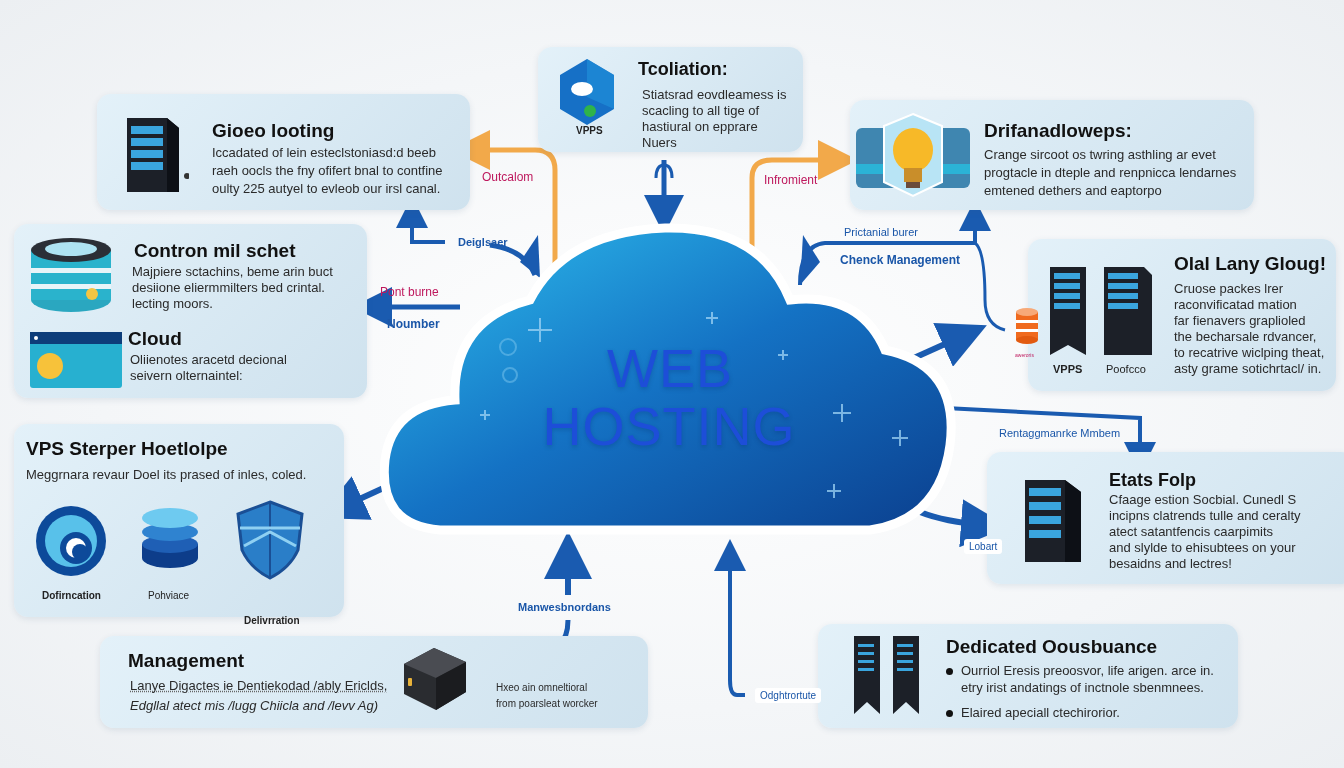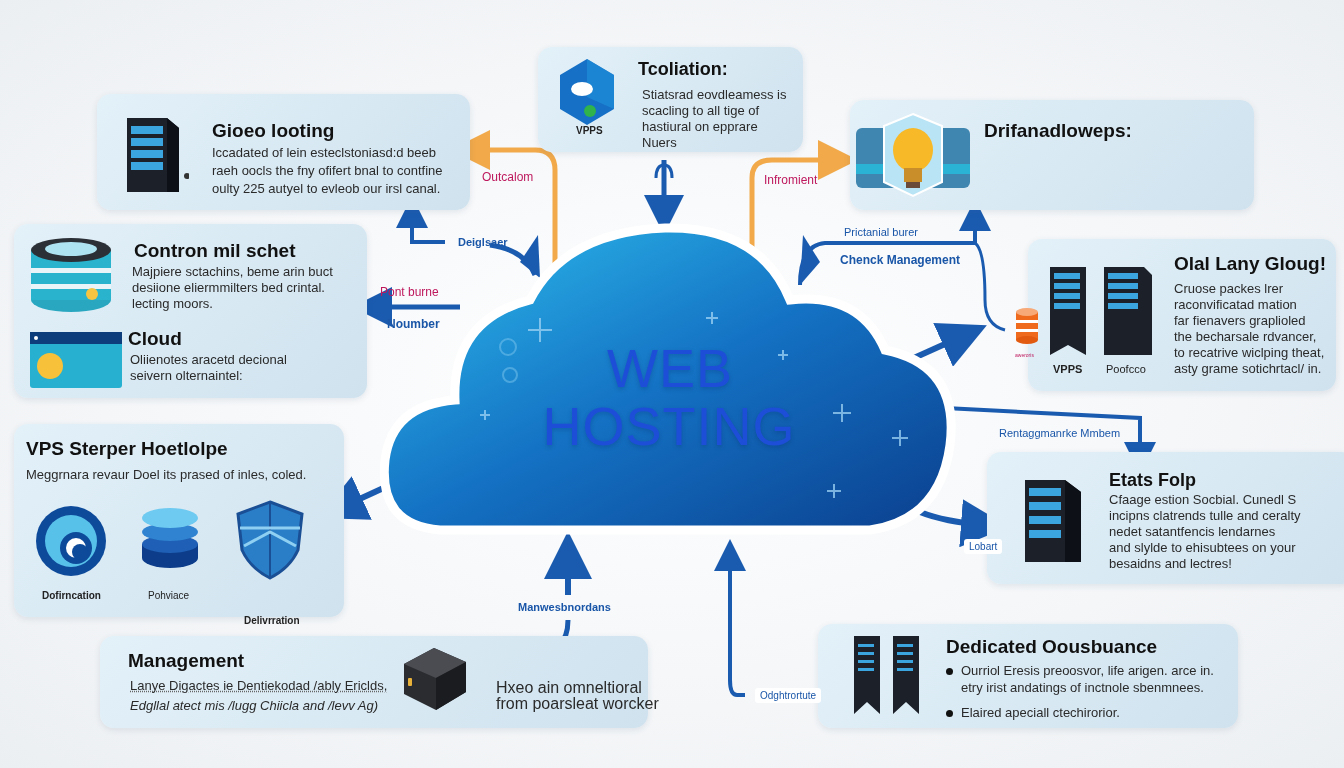--- a/index.html
+++ b/index.html
@@ -168,20 +168,25 @@
 <div class="card" style="left:850px; top:100px; width:404px; height:110px;">
   <svg class="icon" style="left:6px; top:12px;" width="120" height="86">
     <rect x="0" y="16" width="114" height="60" rx="6" fill="#3f86b0"></rect>
     <rect x="0" y="52" width="114" height="10" fill="#2bb3d6"></rect>
     <path d="M57,2 L86,14 L86,70 L57,84 L28,70 L28,14 z" fill="#b8e4f5" stroke="#fff" stroke-width="2"></path>
     <ellipse cx="57" cy="38" rx="20" ry="22" fill="#f7b928"></ellipse>
     <rect x="48" y="56" width="18" height="14" fill="#c98e2a"></rect>
     <rect x="50" y="70" width="14" height="6" fill="#6a4b3a"></rect>
   </svg>
   <div class="title" style="left:134px; top:20px;">Drifanadloweps:</div>
+  <div class="body" style="left:134px; top:46px;">
+    <div>Crange sircoot os twring asthling ar evet</div>
+    <div>progtacle in dteple and renpnicca lendarnes</div>
+    <div>emtened dethers and eaptorpo</div>
+  </div>
 </div>
 
 <div class="card" style="left:14px; top:224px; width:353px; height:174px;">
   <svg class="icon" style="left:14px; top:12px;" width="86" height="80">
     <ellipse cx="43" cy="64" rx="40" ry="12" fill="#2aa7c0"></ellipse>
     <rect x="3" y="14" width="80" height="50" fill="#2ab3cc"></rect>
     <rect x="3" y="32" width="80" height="5" fill="#e8f4f8"></rect>
     <rect x="3" y="48" width="80" height="5" fill="#e8f4f8"></rect>
     <ellipse cx="43" cy="14" rx="40" ry="12" fill="#2b2f36"></ellipse>
     <ellipse cx="43" cy="13" rx="26" ry="7" fill="#aee3f2"></ellipse>
@@ -279,39 +284,39 @@
     <path d="M42,2 L58,14 L58,84 L42,84 z" fill="#0d1016"></path>
     <rect x="6" y="10" width="32" height="8" fill="#3aa5de"></rect>
     <rect x="6" y="24" width="32" height="8" fill="#3aa5de"></rect>
     <rect x="6" y="38" width="32" height="8" fill="#3aa5de"></rect>
     <rect x="6" y="52" width="32" height="8" fill="#3aa5de"></rect>
   </svg>
   <div class="title" style="left:122px; top:18px; font-size:18px;">Etats Folp</div>
   <div class="body" style="left:122px; top:40px; line-height:16px;">
     <div>Cfaage estion Socbial. Cunedl S</div>
     <div>incipns clatrends tulle and ceralty</div>
-    <div>nedet satantfencis lendarnes</div>
+    <div>atect satantfencis caarpimits</div>
     <div>and slylde to ehisubtees on your</div>
     <div>besaidns and lectres!</div>
   </div>
 </div>
 
 <div class="card" style="left:100px; top:636px; width:548px; height:92px;">
   <div class="title" style="left:28px; top:14px;">Management</div>
   <div class="body" style="left:30px; top:40px; font-size:13px; line-height:20px;">
     <div style="text-decoration: underline dotted #666;">Lanye Digactes ie Dentiekodad /ably Ericlds,</div>
     <div style="font-style:italic;">Edgllal atect mis /lugg Chiicla and /levv Ag)</div>
   </div>
   <svg class="icon" style="left:296px; top:4px;" width="76" height="76">
     <path d="M8,24 L38,8 L70,22 L70,52 L40,70 L8,54 z" fill="#2a2c30"></path>
     <path d="M8,24 L38,8 L70,22 L40,38 z" fill="#4a4c52"></path>
     <path d="M40,38 L70,22 L70,52 L40,70 z" fill="#1b1c1f"></path>
     <rect x="12" y="38" width="4" height="8" rx="1" fill="#e8b23a"></rect>
   </svg>
-  <div class="body" style="left:396px; top:44px; font-size:16px; line-height:16px;">
+  <div class="body" style="left:396px; top:44px; font-size:10px; line-height:16px;">
     <div>Hxeo ain omneltioral</div>
     <div>from poarsleat worcker</div>
   </div>
 </div>
 
 <div class="card" style="left:818px; top:624px; width:420px; height:104px;">
   <svg class="icon" style="left:36px; top:12px;" width="28" height="80">
     <path d="M0,0 L26,0 L26,78 L13,66 L0,78 z" fill="#1c2028"></path>
     <rect x="4" y="8" width="16" height="3" fill="#3aa5de"></rect>
     <rect x="4" y="16" width="16" height="3" fill="#3aa5de"></rect>

